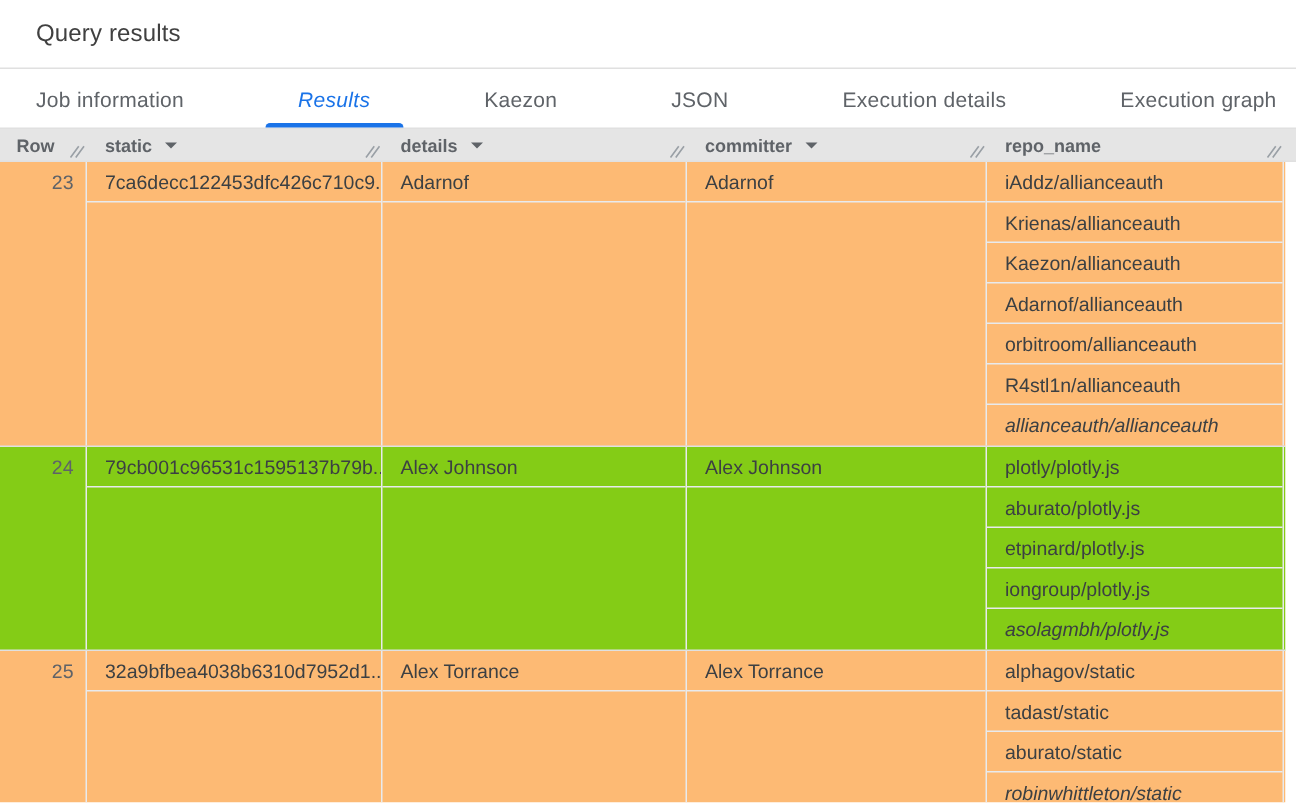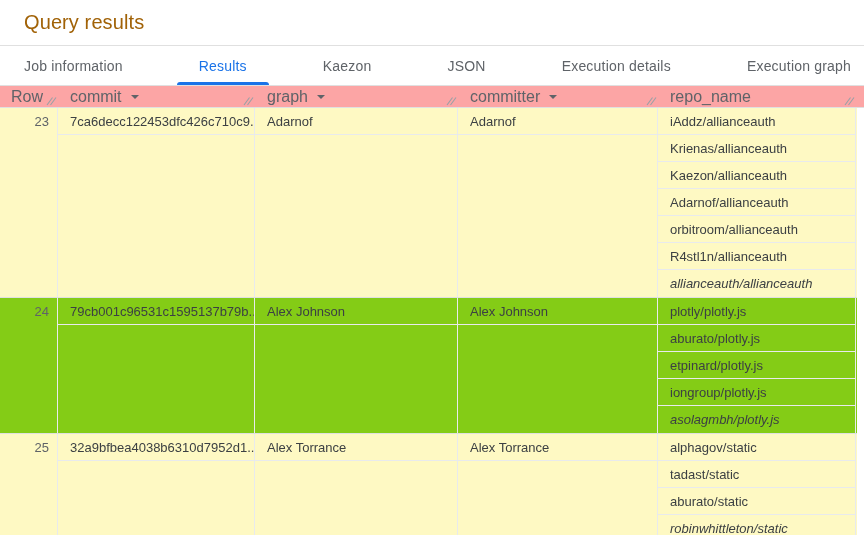--- a/index.html
+++ b/index.html
@@ -9,45 +9,45 @@
     -webkit-font-smoothing:antialiased;
   }
   .app { position:relative; width:864px; height:535px; background:#fff; }
 
   
   .titlebar {
     height:46px; box-sizing:border-box;
     border-bottom:1px solid #e0e0e0;
     display:flex; align-items:center; padding-left:24px;
   }
-  .title { font-size:20px; color:#a16207; letter-spacing:.1px; }
+  .title { font-size:16px; color:#404040; letter-spacing:.1px; }
 
   
   .tabbar {
     height:40px; box-sizing:border-box;
     border-bottom:1px solid #e0e0e0;
     display:flex; align-items:stretch; padding-left:2px;gap:32px;
   }
   .tab {
     position:relative; display:flex; align-items:center;
     padding:0 22px; font-size:14px; font-weight:bold; font-weight:500;
     color:#5f6368; letter-spacing:.2px; cursor:pointer; white-space:nowrap;
   }
-  .tab.active { color:#1a73e8; }
+  .tab.active { color:#1a73e8;font-style:italic; }
   .tab .indicator {
     display:none; position:absolute; left:0; right:0; bottom:0; height:3px;
     background:#1a73e8; border-radius:3px 3px 0 0;
   }
   .tab.active .indicator { display:block; }
 
   
   .thead {
     display:flex; height:22px; box-sizing:border-box;
-    background:#fca5a5; border-bottom:1px solid #e0e0e0;
-    font-size:16px; color:#5f6368;
+    background:#e5e5e5; border-bottom:1px solid #e0e0e0;
+    font-size:12px; color:#5f6368;font-weight:bold;
   }
   .th {
     position:relative; box-sizing:border-box;
     display:flex; align-items:center; padding-left:12px;
   }
   .c-row       { width:58px;  padding-left:11px; }
   .c-commit    { width:197px; }
   .c-author    { width:203px; }
   .c-committer { width:200px; }
   .c-repo      { width:198px; }
@@ -61,21 +61,21 @@
   .resize-handle {
     position:absolute; right:1px; bottom:1px; width:12px; height:12px;
     cursor:col-resize; display:flex; align-items:flex-end; justify-content:flex-end;
   }
   .resize-handle svg { display:block; }
 
   
   .tbody { position:relative; width:857px; height:427px; overflow:hidden; }
   .record {
     display:flex; box-sizing:border-box;
-    border-bottom:1px solid #e0e0e0; background:#fef9c3;
+    border-bottom:1px solid #e0e0e0; background:#fdba74;
   }
   .record.shaded { background:#84cc16; }
   .col { box-sizing:border-box; border-right:1px solid #e8eaed; }
   .col.b-row       { width:58px; }
   .col.b-commit    { width:197px; }
   .col.b-author    { width:203px; }
   .col.b-committer { width:200px; }
   .col.b-repo      { width:198px; border-right:1px solid #e8eaed; }
 
   .rownum {
@@ -135,30 +135,30 @@
   <div class="thead">
     <div class="th c-row">
       <span>Row</span>
       <span class="resize-handle">
         <svg width="11" height="10" viewBox="0 0 11 10">
             <path d="M1 9 L6.5 1.5 M4.5 9 L10 1.5" stroke="#9aa0a6" stroke-width="1.1" fill="none"></path>
           </svg>
       </span>
     </div>
     <div class="th c-commit">
-      <span>commit</span>
+      <span>static</span>
       <span class="menu-arrow"></span>
       <span class="resize-handle">
         <svg width="11" height="10" viewBox="0 0 11 10">
             <path d="M1 9 L6.5 1.5 M4.5 9 L10 1.5" stroke="#9aa0a6" stroke-width="1.1" fill="none"></path>
           </svg>
       </span>
     </div>
     <div class="th c-author">
-      <span>graph</span>
+      <span>details</span>
       <span class="menu-arrow"></span>
       <span class="resize-handle">
         <svg width="11" height="10" viewBox="0 0 11 10">
             <path d="M1 9 L6.5 1.5 M4.5 9 L10 1.5" stroke="#9aa0a6" stroke-width="1.1" fill="none"></path>
           </svg>
       </span>
     </div>
     <div class="th c-committer">
       <span>committer</span>
       <span class="menu-arrow"></span>

